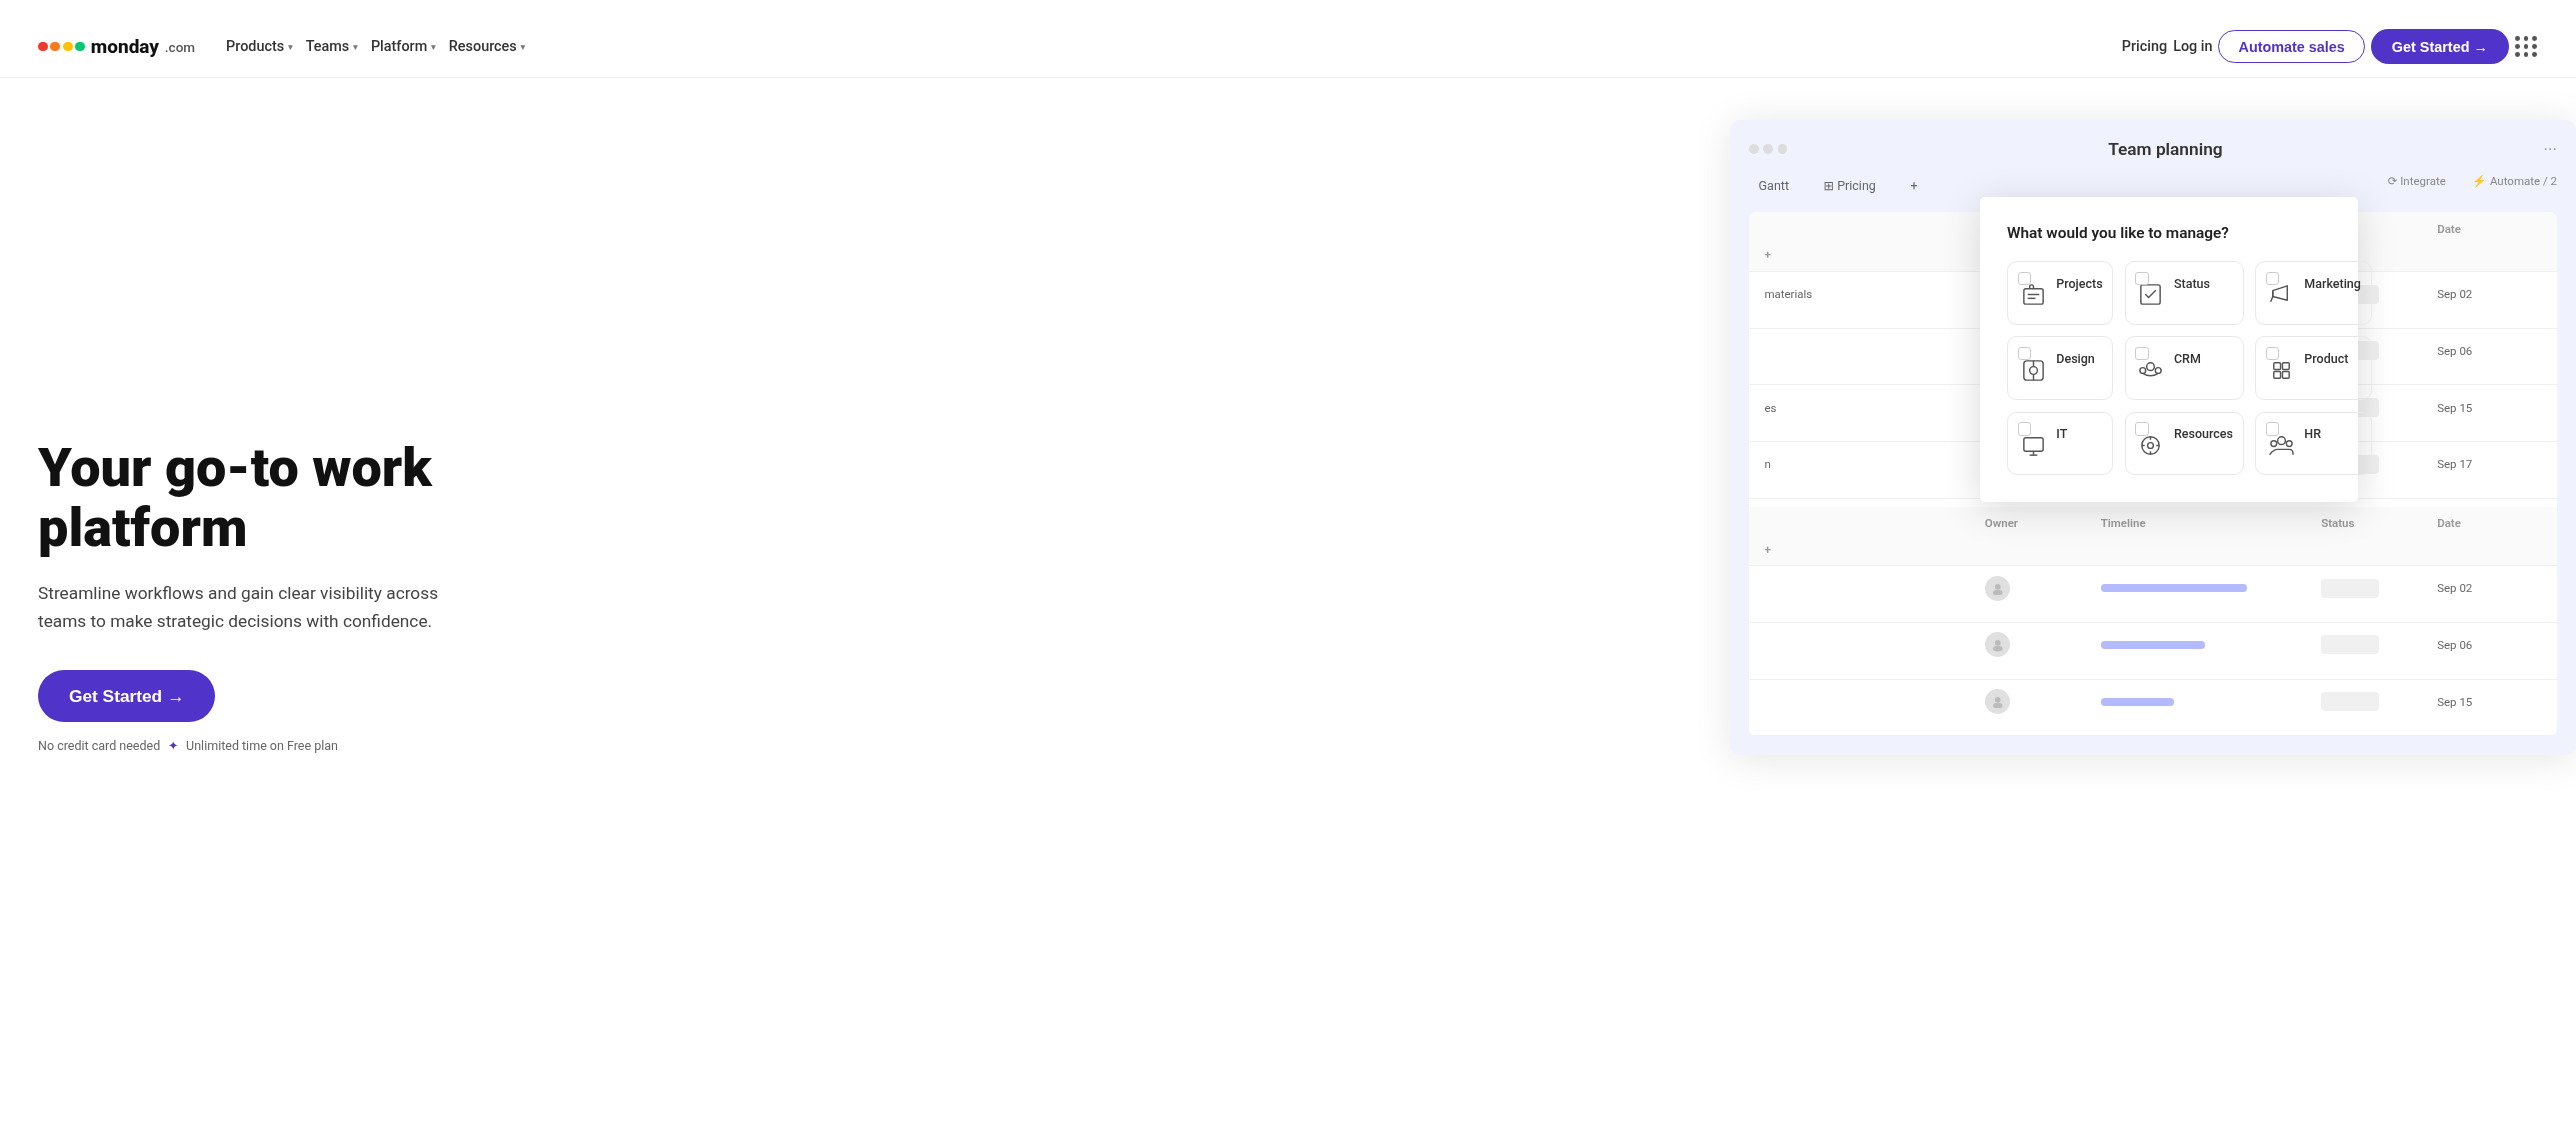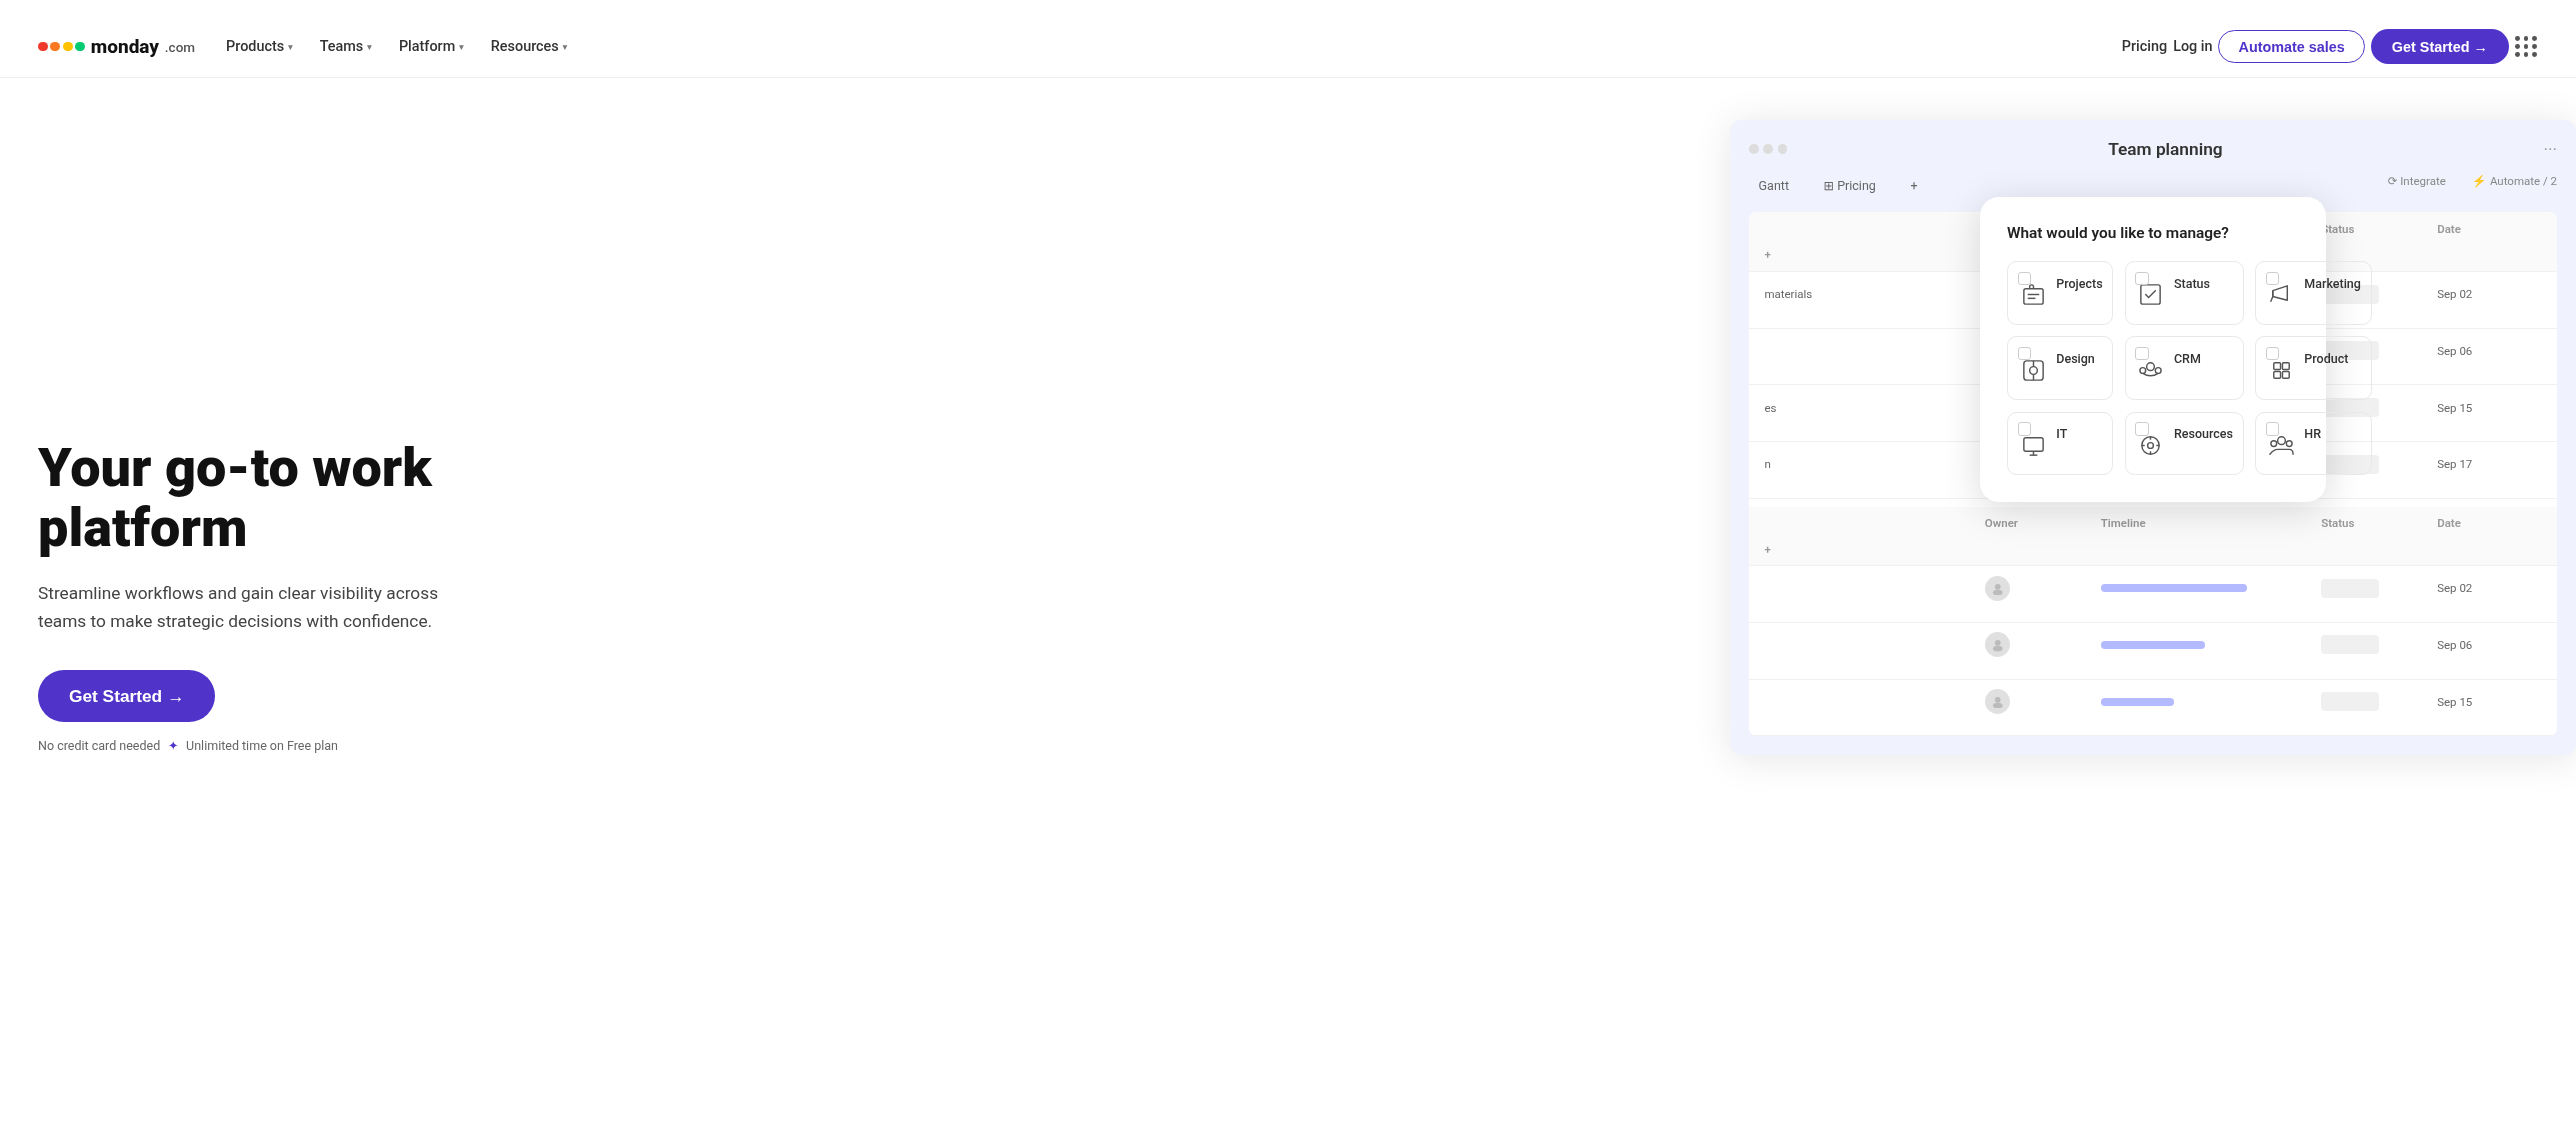--- a/index.html
+++ b/index.html
@@ -14,21 +14,21 @@
     .nav-left { display: flex; align-items: center; gap: 31px; }
     .logo { display: flex; align-items: center; gap: 5.8px; font-size: 21px; font-weight: 700; color: #111; text-decoration: none; }
     .logo-icon { display: flex; gap: 2.9px; }
     .logo-dot { width: 9.6px; height: 9.6px; border-radius: 50%; }
     .logo-dot.red { background: #f0392b; }
     .logo-dot.orange { background: #fa7820; }
     .logo-dot.yellow { background: #ffc200; }
     .logo-dot.green { background: #00ca72; }
     .logo-text { font-size: 19px; font-weight: 800; color: #111; }
     .logo-com { font-size: 13.5px; font-weight: 500; color: #555; }
-    .nav-menu { display: flex; gap: 27px; list-style: none; }
+    .nav-menu { display: flex; gap: 13px; list-style: none; }
     .nav-menu li a {
       font-size: 14.4px; color: #333; text-decoration: none; display: flex; align-items: center; gap: 3.8px;
       font-weight: 500;
     }
     .chevron { font-size: 9.6px; color: #777; }
     .nav-right { display: flex; align-items: center; gap: 6px; }
     .btn-link { font-size: 14.4px; color: #333; text-decoration: none; font-weight: 500; }
     .btn-outline {
       border: 1.9px solid #5034c9; color: #5034c9; background: #fff;
       padding: 7.7px 19px; border-radius: 29px; font-size: 14.4px; font-weight: 600; cursor: pointer;
@@ -76,22 +76,22 @@
     .dash-row { display: grid; grid-template-columns: 2fr 1fr 2fr 1fr 1fr; padding: 9.6px 15.4px; border-bottom: 1px solid #f0f0f0; align-items: center; gap: 11.5px; }
     .dash-row.header { background: #fafafa; font-size: 11.5px; color: #999; font-weight: 600; }
     .avatar-circle { width: 25px; height: 25px; border-radius: 50%; background: #e0e0e0; display: flex; align-items: center; justify-content: center; }
     .timeline-bar { height: 7.7px; border-radius: 3.8px; background: #c5caff; }
     .status-empty { width: 58px; height: 19px; border-radius: 3.8px; background: #f0f0f0; }
     .date-text { font-size: 11.5px; color: #666; }
 
     
     .card-overlay {
       position: absolute; left: 250px; top: 77px;
-      background: #fff; border-radius: 19px; padding: 27px;
-      box-shadow: 0 7.7px 38px rgba(0,0,0,0.15); width: 346px; z-index: 10;
+      background: #fff; border-radius: 5px; padding: 27px;
+      box-shadow: 0 7.7px 38px rgba(0,0,0,0.15); width: 378px; z-index: 10;
     }
     .card-question { font-size: 15.4px; font-weight: 600; color: #222; margin-bottom: 19px; }
     .card-grid { display: grid; grid-template-columns: repeat(3, 1fr); gap: 11.5px; }
     .card-item {
       border: 1.4px solid #e8e8e8; border-radius: 9.6px; padding: 13.5px 9.6px;
       display: flex; flex-direction: row; align-items: flex-start; gap: 7.7px;
       cursor: pointer; position: relative;
     }
     .card-checkbox {
       position: absolute; top: 9.6px; left: 9.6px;

